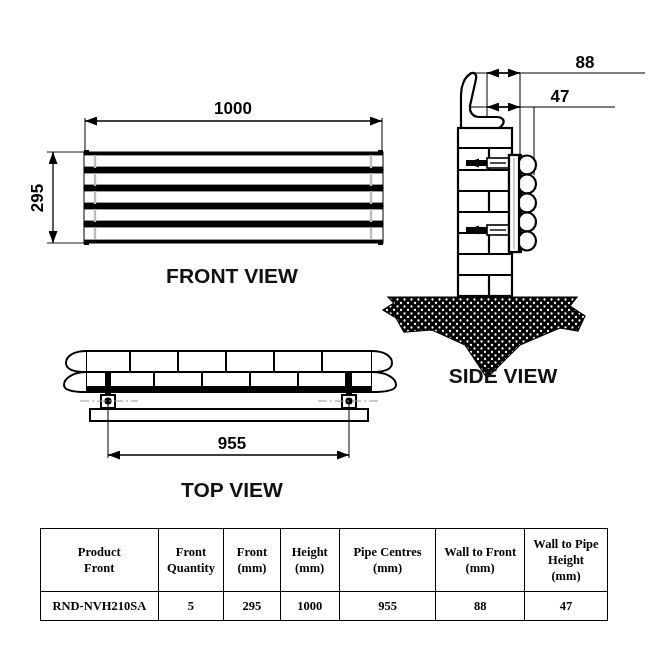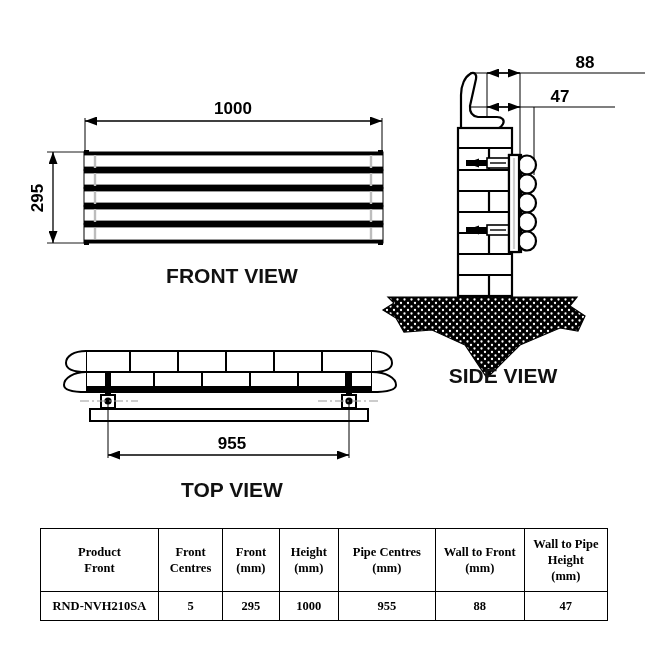--- a/index.html
+++ b/index.html
@@ -272,21 +272,21 @@
 
   <table id="spec-table">
     <thead>
       <tr>
         <th class="th-l">
           <span>Product</span><br>
           <span>Front</span>
         </th>
         <th class="th-q">
           <span>Front</span><br>
-          <span>Centres</span>
+          <span>Quantity</span>
         </th>
         <th class="th-h">
           <span>Front</span><br>
           <span>(mm)</span>
         </th>
         <th class="th-w">
           <span>Height</span><br>
           <span>(mm)</span>
         </th>
         <th class="th-p">

